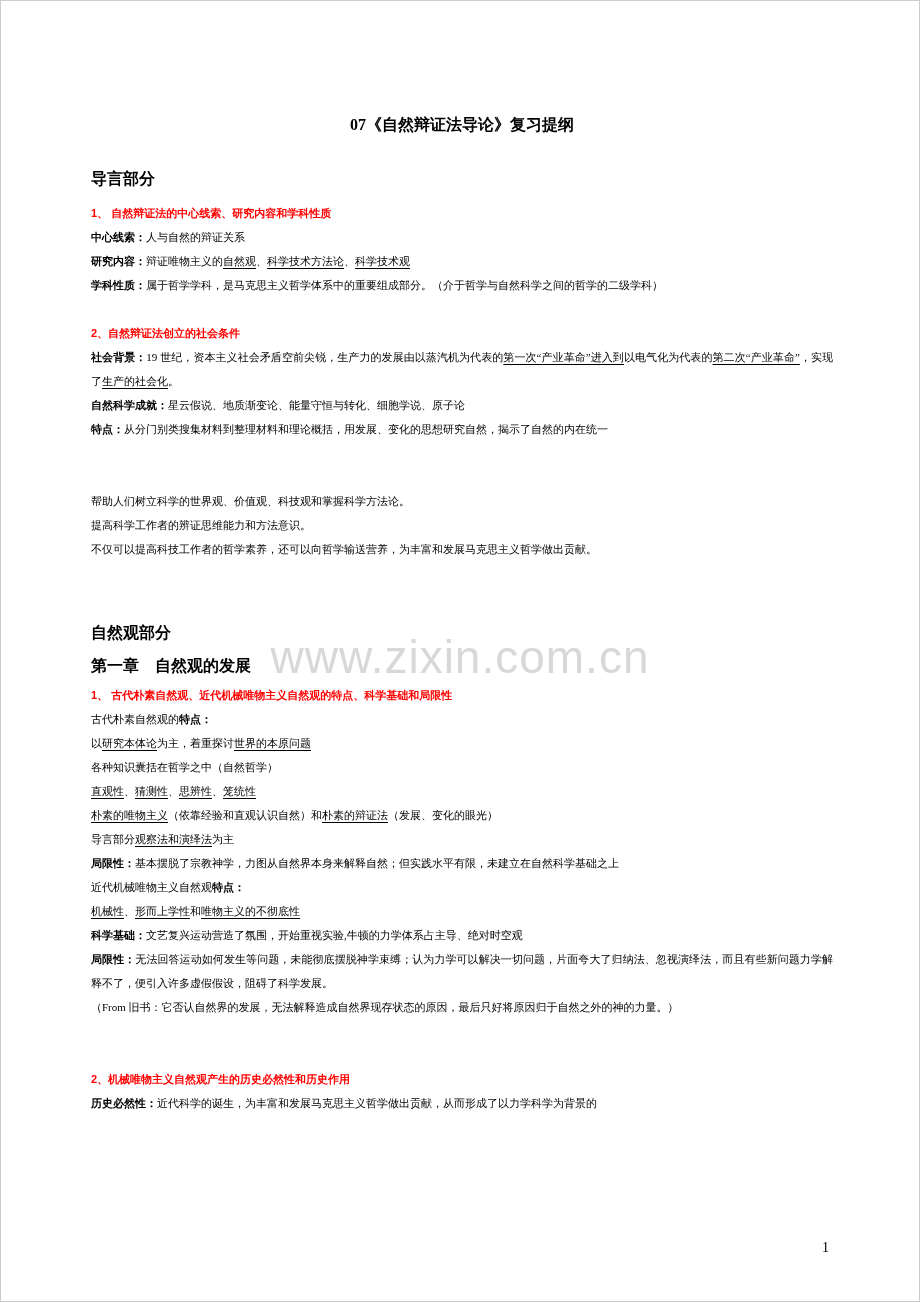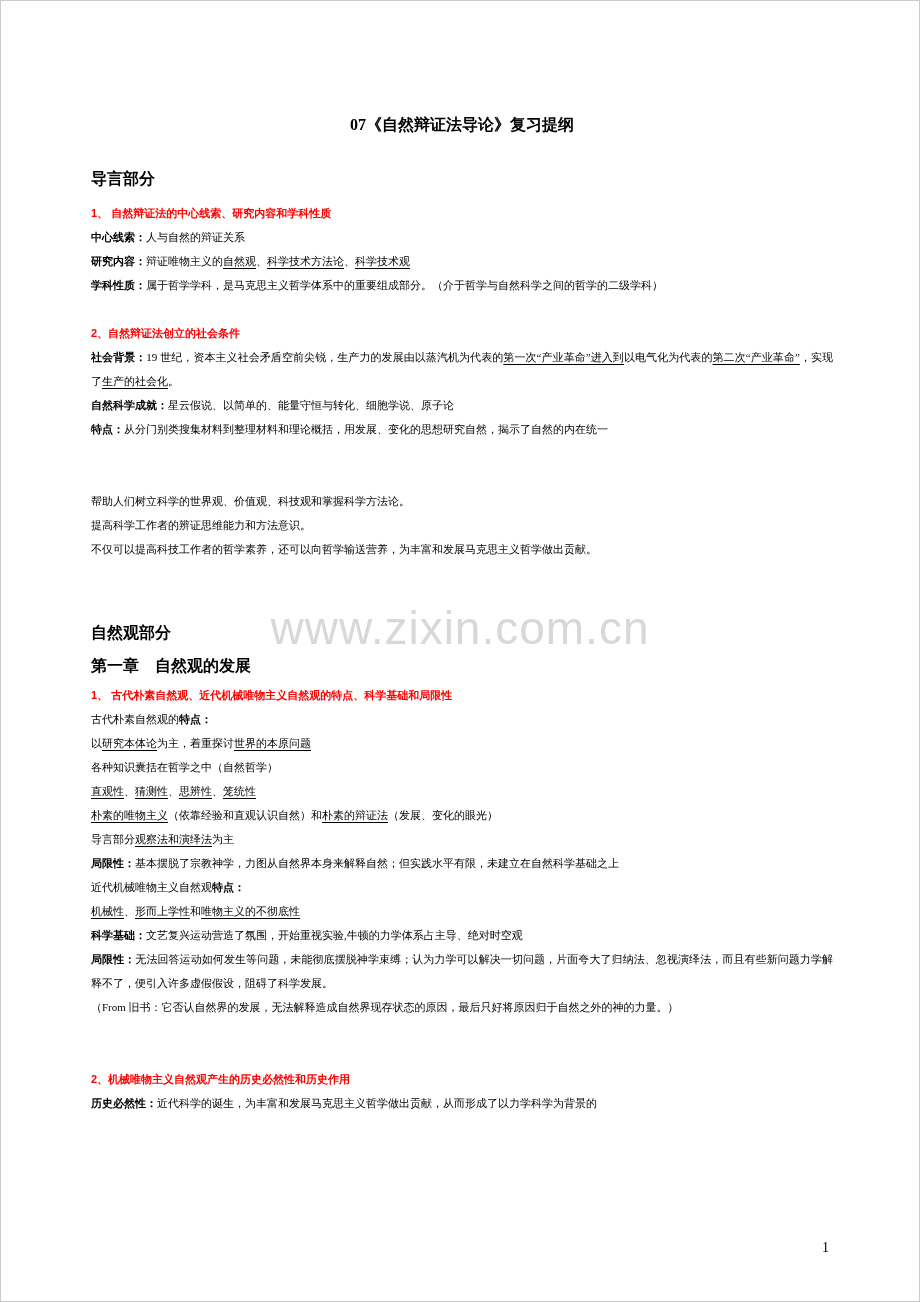--- a/index.html
+++ b/index.html
@@ -10,21 +10,21 @@
     height: 1302px;
     margin: 0 auto;
     background: #ffffff;
     border: 1px solid #cccccc;
     overflow: hidden;
     color: #000000;
     font-family: "Liberation Serif", "DejaVu Serif", serif;
   }
   .watermark {
     position: absolute;
-    top: 600px;
+    top: 629px;
     left: 0;
     width: 100%;
     text-align: center;
     font-family: "Liberation Sans", "DejaVu Sans", sans-serif;
     font-size: 46px;
     font-weight: 400;
     letter-spacing: 1px;
     color: #d8d8d8;
     z-index: 0;
     user-select: none;
@@ -88,21 +88,21 @@
   <div class="content" id="doc-body">
       <div class="blk-title"><span class="b">07《自然辩证法导论》复习提纲</span></div>
       <div class="blk-h1"><span class="b">导言部分</span></div>
       <div class="blk-p"><span class="b red">1、 自然辩证法的中心线索、研究内容和学科性质</span></div>
       <div class="blk-p"><span class="b">中心线索：</span><span>人与自然的辩证关系</span></div>
       <div class="blk-p"><span class="b">研究内容：</span><span>辩证唯物主义的</span><span class="u">自然观</span><span>、</span><span class="u">科学技术方法论</span><span>、</span><span class="u">科学技术观</span></div>
       <div class="blk-p"><span class="b">学科性质：</span><span>属于哲学学科，是马克思主义哲学体系中的重要组成部分。（介于哲学与自然科学之间的哲学的二级学科）</span></div>
       <div class="blk-spacer"></div>
       <div class="blk-p"><span class="b red">2、自然辩证法创立的社会条件</span></div>
       <div class="blk-p"><span class="b">社会背景：</span><span>19 世纪，资本主义社会矛盾空前尖锐，生产力的发展由以蒸汽机为代表的</span><span class="u">第一次“产业革命”进入到</span><span>以电气化为代表的</span><span class="u">第二次“产业革命”</span><span>，实现了</span><span class="u">生产的社会化</span><span>。</span></div>
-      <div class="blk-p"><span class="b">自然科学成就：</span><span>星云假说、以简单的、能量守恒与转化、细胞学说、原子论</span></div>
+      <div class="blk-p"><span class="b">自然科学成就：</span><span>星云假说、地质渐变论、能量守恒与转化、细胞学说、原子论</span></div>
       <div class="blk-p"><span class="b">特点：</span><span>从分门别类搜集材料到整理材料和理论概括，用发展、变化的思想研究自然，揭示了自然的内在统一</span></div>
       <div class="blk-spacer"></div>
       <div class="blk-spacer"></div>
       <div class="blk-p"><span>帮助人们树立科学的世界观、价值观、科技观和掌握科学方法论。</span></div>
       <div class="blk-p"><span>提高科学工作者的辨证思维能力和方法意识。</span></div>
       <div class="blk-p"><span>不仅可以提高科技工作者的哲学素养，还可以向哲学输送营养，为丰富和发展马克思主义哲学做出贡献。</span></div>
       <div class="blk-spacer"></div>
       <div class="blk-spacer"></div>
       <div class="blk-h1"><span class="b">自然观部分</span></div>
       <div class="blk-h2"><span class="b">第一章　自然观的发展</span></div>

